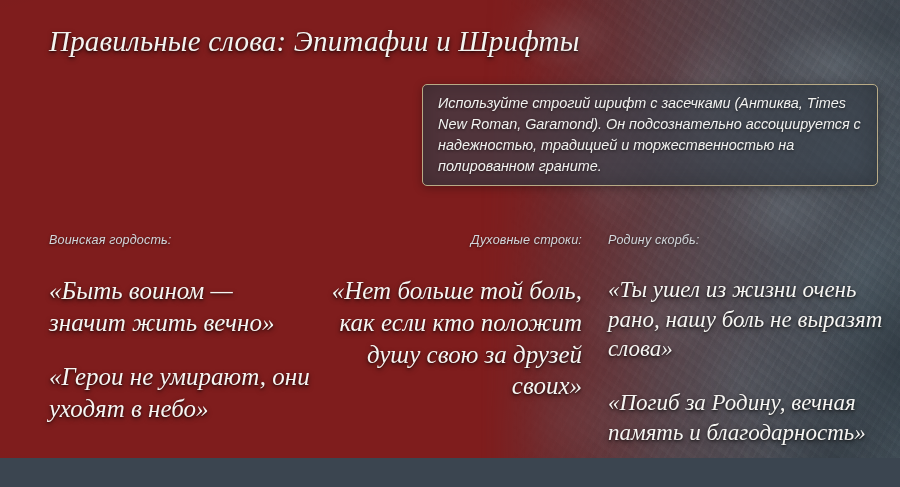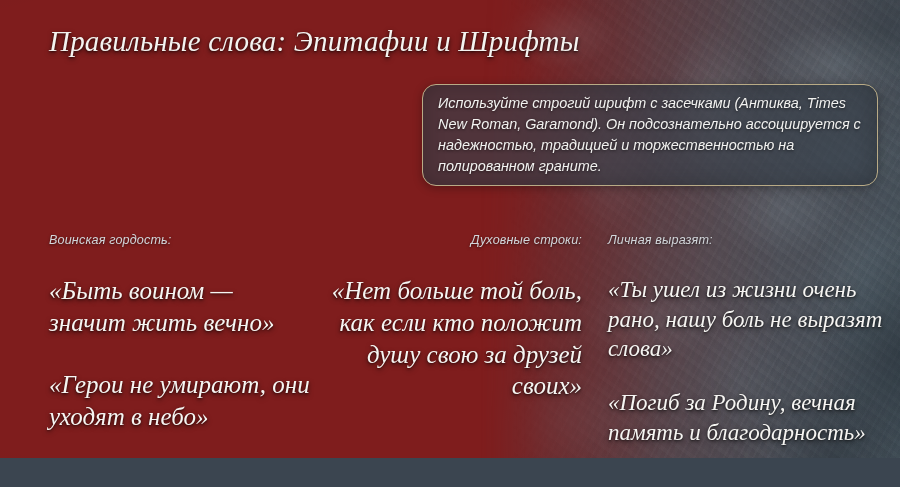--- a/index.html
+++ b/index.html
@@ -68,21 +68,21 @@
     letter-spacing:.2px;
     text-shadow:0 2px 5px rgba(0,0,0,.62), 0 1px 2px rgba(0,0,0,.5);
     white-space:nowrap;
   }
 
   
   .callout {
     position:absolute;
     left:422px; top:84px; width:456px; height:102px;
     border:1.5px solid #b9ab86;
-    border-radius:14px;
+    border-radius:5px;
     background:rgba(56,66,76,.66);
     box-shadow:0 2px 10px rgba(0,0,0,.30), inset 0 0 22px rgba(0,0,0,.22);
     padding:10px 16px 10px 15px;
     display:flex; align-items:center;
   }
   .callout-text {
     font-family:"Liberation Sans", sans-serif;
     font-size:14.4px; line-height:1.47;
     color:#f2f2f0;
     text-shadow:0 1px 3px rgba(0,0,0,.58);
@@ -107,21 +107,21 @@
   .quote {
     font-family:"Liberation Serif", serif;
     color:#f6f5f2;
     text-shadow:0 2px 5px rgba(0,0,0,.62), 0 1px 2px rgba(0,0,0,.45);
     margin-top:28px;
   }
   .col-0 .quote { font-size:25px; line-height:1.29; }
   .col-1 .quote { font-size:25px; line-height:1.27; }
   .col-2 .quote { font-size:23px; line-height:1.29; }
 
-  .col-0 .quote + .quote { margin-top:29px; }
+  .col-0 .quote + .quote { margin-top:21px; }
   .col-2 .quote + .quote { margin-top:24px; }
 </style>
 </head>
 <body>
 
 <div id="slide">
 
   <div class="granite"></div>
   <div class="granite-fine"></div>
   <div class="granite-dark"></div>
@@ -140,19 +140,19 @@
       <div class="quote">«Быть воином — значит жить вечно»</div>
       <div class="quote">«Герои не умирают, они уходят в небо»</div>
     </div>
 
     <div class="col col-1">
       <div class="col-label">Духовные строки:</div>
       <div class="quote">«Нет больше той боль, как если кто положит душу свою за друзей своих»</div>
     </div>
 
     <div class="col col-2">
-      <div class="col-label">Личная выразят:</div>
+      <div class="col-label">Родину скорбь:</div>
       <div class="quote">«Ты ушел из жизни очень рано, нашу боль не выразят слова»</div>
       <div class="quote">«Погиб за Родину, вечная память и благодарность»</div>
     </div>
 
   </div>
 </div>
 
 </body></html>

